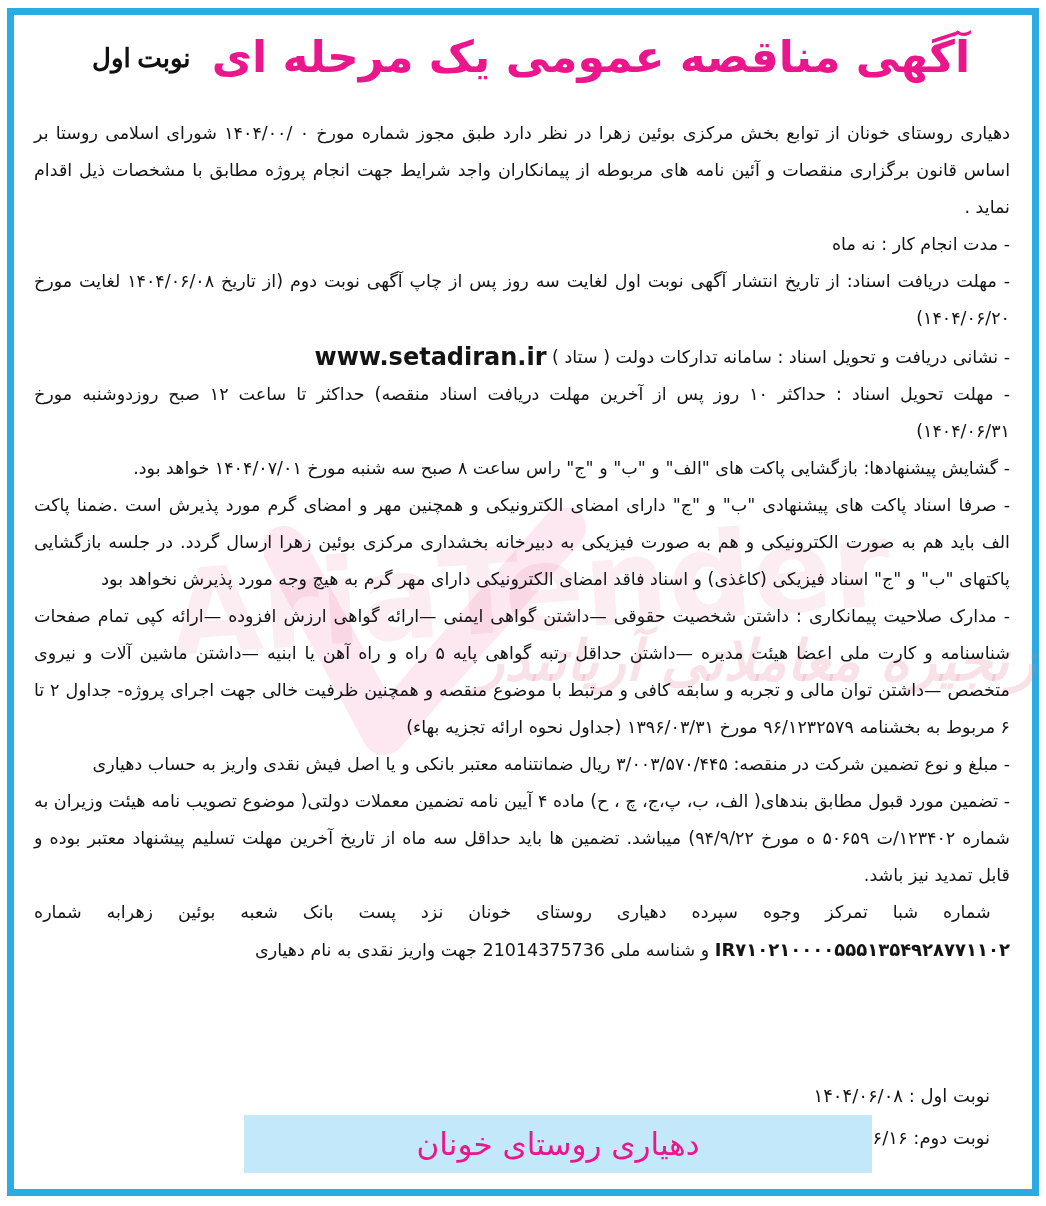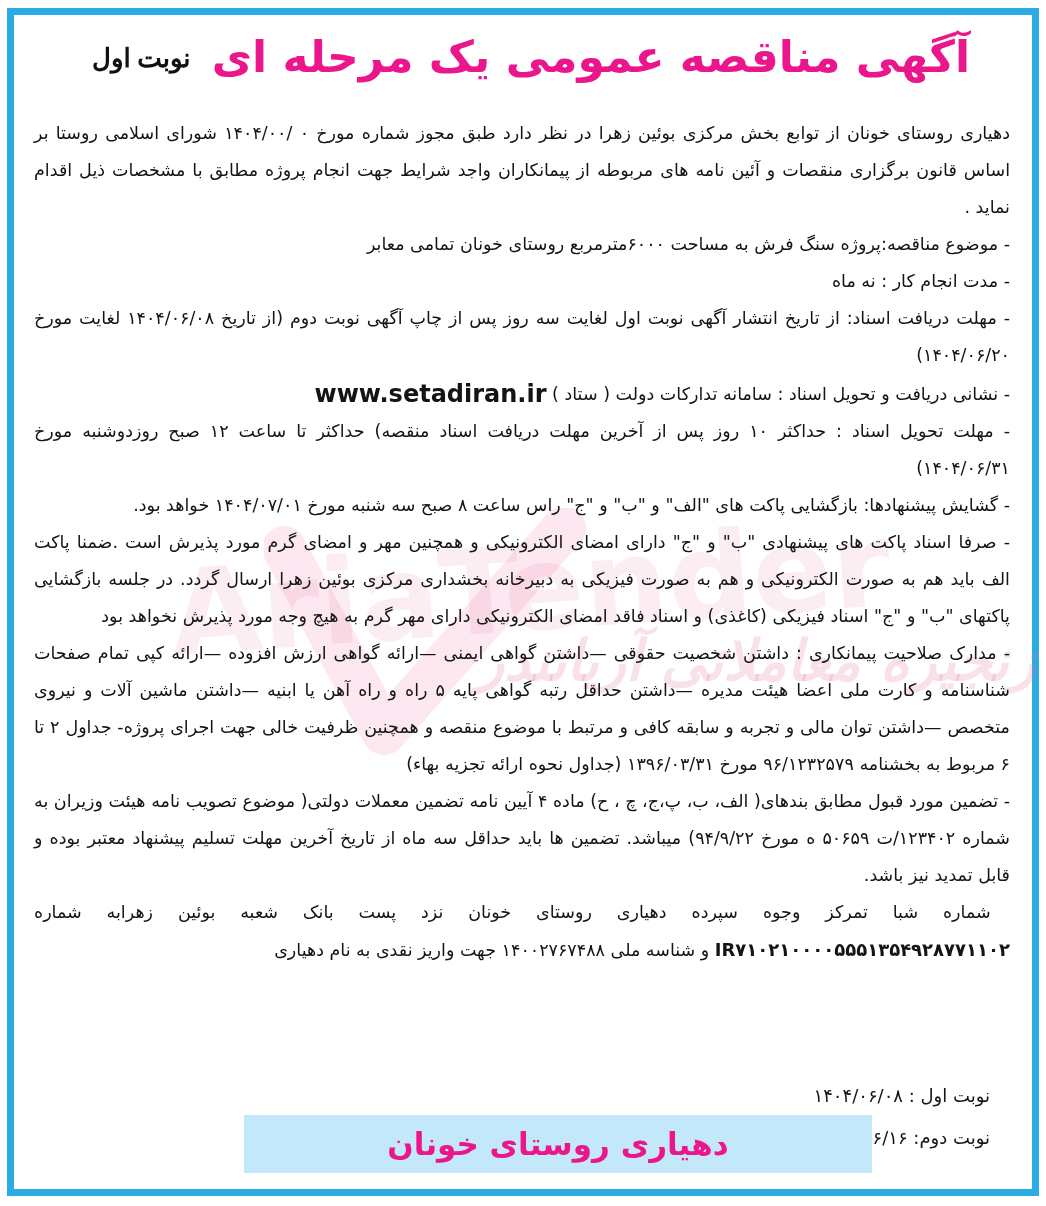--- a/index.html
+++ b/index.html
@@ -39,21 +39,21 @@
   }
   .iban { direction:ltr; unicode-bidi:isolate; font-size:18px; font-weight:bold; }
   .footer-block { position:absolute; left:44px; right:42px; bottom:14px; z-index:2; }
   .note1 { text-align:right; font-size:18px; line-height:34px; margin-bottom:2px; }
   .footer-row { position:relative; height:60px; }
   .note2 { position:absolute; right:0; top:12px; font-size:18px; }
   .org-box {
     position:absolute; left:186px; top:0; width:628px; height:58px;
     background:#c3e8f9; display:flex; align-items:center; justify-content:center;
   }
-  .org-box .org-text { color:#ec168c; font-size:31px; font-weight:bold; }
+  .org-box .org-text { color:#ec168c; font-size:31px; font-weight:normal; }
   
   .wm-latin {
     position:absolute; top:520px; left:30px; width:1000px; z-index:1;
     font-size:118px; font-weight:bold; color:rgba(219,80,125,0.10);
     direction:ltr; text-align:center; transform:rotate(-4deg); pointer-events:none;
     white-space:nowrap;
   }
   .wm-fa {
     position:absolute; top:628px; right:10px; z-index:1;
     font-size:56px; font-weight:bold; color:rgba(226,120,150,0.22);
@@ -76,38 +76,38 @@
 
   <div class="content">
 
     <div class="header">
       <div class="title">آگهی مناقصه عمومی یک مرحله ای</div>
       <div class="turn-label">نوبت اول</div>
     </div>
 
     <div class="bodytext">
       <p class="para">دهیاری روستای خونان از توابع بخش مرکزی بوئین زهرا در نظر دارد طبق مجوز شماره مورخ ۰ /۱۴۰۴/۰۰ شورای اسلامی روستا  بر اساس قانون برگزاری منقصات و آئین نامه های مربوطه از پیمانکاران واجد شرایط جهت انجام پروژه مطابق با مشخصات ذیل اقدام نماید .</p>
-      <p class="para">- موضوع مناقصه:پروژه سنگ فرش به مساحت ۶۰۰۰مترمربع روستای خونان تمامی معابر</p>
       <div class="cost-row">
         <span class="left-part">- مدت انجام کار : نه ماه</span>
       </div>
       <p class="para">- مهلت دریافت اسناد: از تاریخ انتشار آگهی نوبت اول لغایت سه روز پس از چاپ آگهی نوبت دوم (از تاریخ ۱۴۰۴/۰۶/۰۸ لغایت مورخ ۱۴۰۴/۰۶/۲۰)</p>
       <p class="para">
         <span>- نشانی دریافت  و تحویل اسناد : سامانه تدارکات دولت ( ستاد )</span>
         <span class="url">www.setadiran.ir</span>
       </p>
       <p class="para">- مهلت تحویل اسناد : حداکثر ۱۰ روز پس از آخرین مهلت دریافت اسناد منقصه) حداکثر تا ساعت ۱۲ صبح روزدوشنبه مورخ ۱۴۰۴/۰۶/۳۱)</p>
       <p class="para">- گشایش پیشنهادها: بازگشایی پاکت های "الف" و "ب" و "ج" راس ساعت ۸ صبح سه شنبه مورخ ۱۴۰۴/۰۷/۰۱ خواهد بود.</p>
       <p class="para">- صرفا اسناد پاکت های پیشنهادی "ب" و "ج" دارای امضای الکترونیکی و همچنین مهر و امضای گرم مورد پذیرش است .ضمنا پاکت الف باید هم به صورت الکترونیکی و هم به صورت فیزیکی به دبیرخانه بخشداری مرکزی بوئین زهرا ارسال گردد. در جلسه بازگشایی پاکتهای "ب" و "ج" اسناد فیزیکی (کاغذی) و اسناد فاقد امضای الکترونیکی دارای مهر گرم به هیچ وجه مورد پذیرش نخواهد بود</p>
       <p class="para">- مدارک صلاحیت پیمانکاری : داشتن شخصیت حقوقی —داشتن گواهی ایمنی —ارائه گواهی ارزش افزوده —ارائه کپی تمام صفحات شناسنامه و کارت ملی اعضا هیئت مدیره —داشتن حداقل رتبه گواهی پایه ۵ راه و راه آهن یا ابنیه —داشتن ماشین آلات و نیروی متخصص —داشتن توان مالی و تجربه و سابقه کافی و مرتبط با موضوع منقصه و همچنین ظرفیت خالی جهت اجرای پروژه- جداول ۲ تا ۶ مربوط به بخشنامه ۹۶/۱۲۳۲۵۷۹ مورخ ۱۳۹۶/۰۳/۳۱ (جداول نحوه ارائه تجزیه بهاء)</p>
+      <p class="para">- مبلغ و نوع تضمین شرکت در منقصه: ۳/۰۰۳/۵۷۰/۴۴۵ ریال ضمانتنامه معتبر بانکی و یا اصل فیش نقدی واریز به حساب دهیاری</p>
       <p class="para">- تضمین مورد قبول مطابق بندهای( الف، ب، پ،ج، چ ، ح) ماده ۴ آیین نامه تضمین معملات دولتی( موضوع تصویب نامه هیئت وزیران به شماره ۱۲۳۴۰۲/ت ۵۰۶۵۹ ه مورخ ۹۴/۹/۲۲) میباشد. تضمین ها باید حداقل سه ماه از تاریخ آخرین مهلت تسلیم پیشنهاد معتبر بوده و قابل تمدید نیز باشد.</p>
       <p class="para">
         <span>شماره شبا تمرکز وجوه سپرده دهیاری روستای خونان نزد پست بانک شعبه بوئین زهرابه شماره </span>
         <span class="iban">IR۷۱۰۲۱۰۰۰۰۵۵۵۱۳۵۴۹۲۸۷۷۱۱۰۲</span>
-        <span> و شناسه ملی ۱۴۰۰۲۷۶۷۴۸۸ جهت واریز نقدی به نام دهیاری</span>
+        <span> و شناسه ملی 21014375736 جهت واریز نقدی به نام دهیاری</span>
       </p>
     </div>
 
     <div class="footer-block">
       <div class="note1">نوبت اول : ۱۴۰۴/۰۶/۰۸</div>
       <div class="footer-row">
         <div class="note2">نوبت دوم: ۱۴۰۴/۰۶/۱۶</div>
         <div class="org-box">
           <span class="org-text">دهیاری روستای خونان</span>
         </div>

